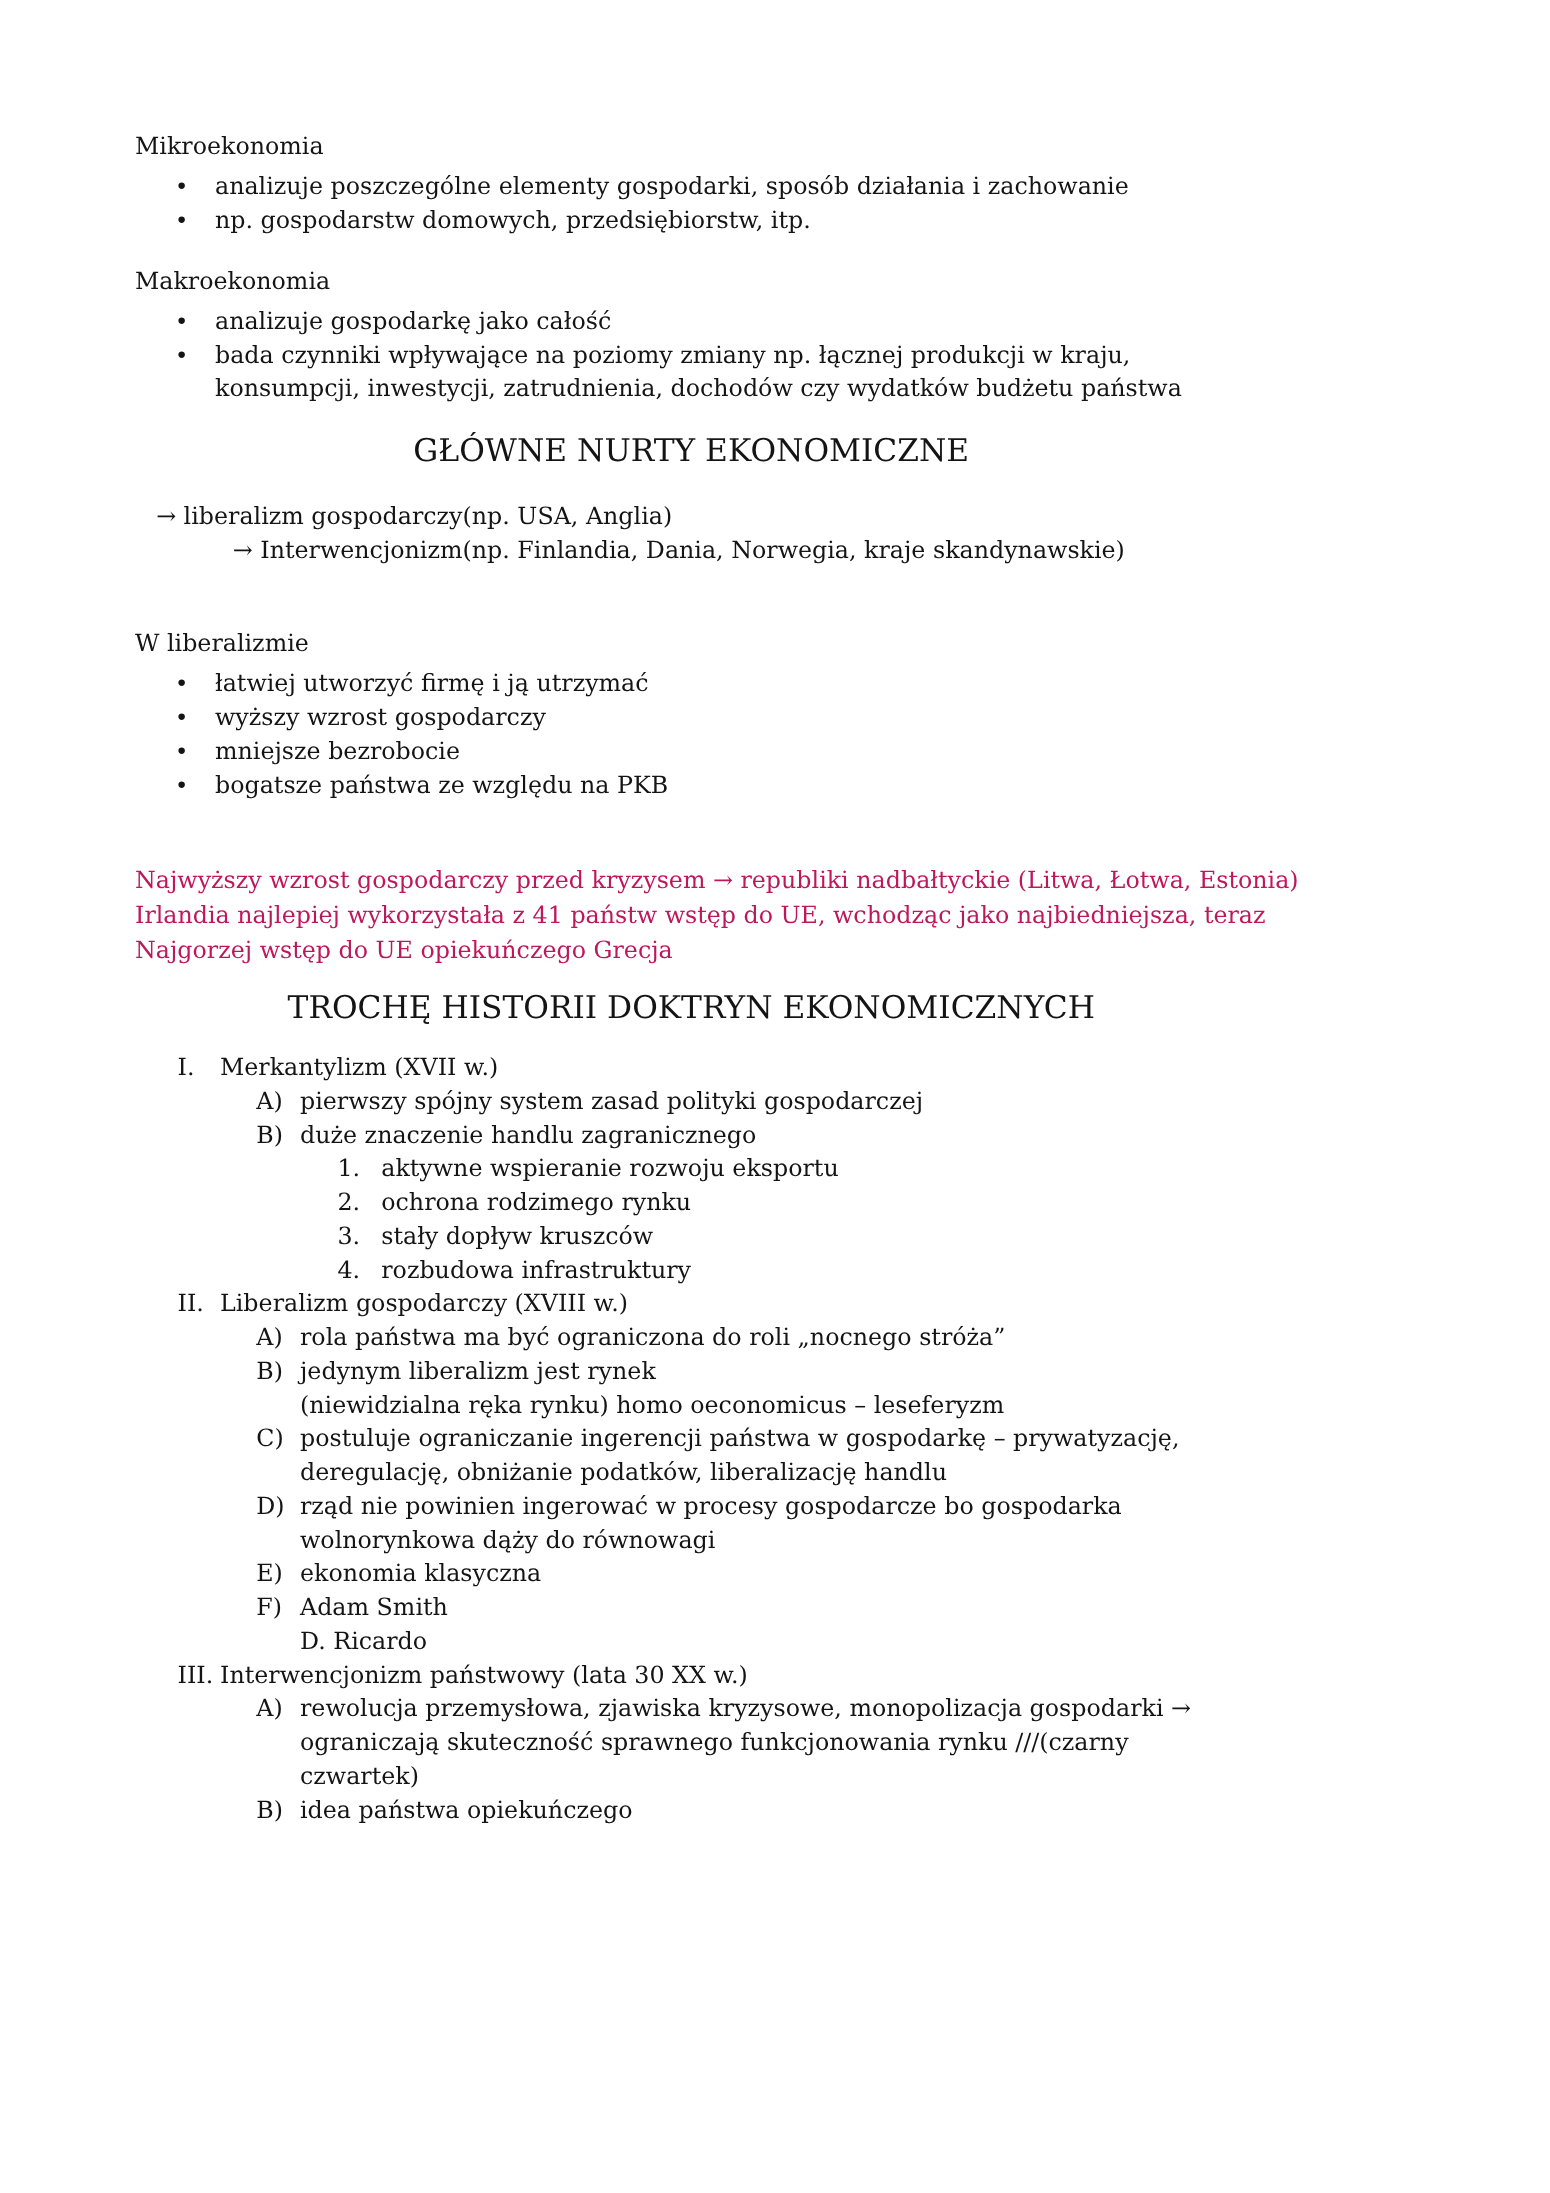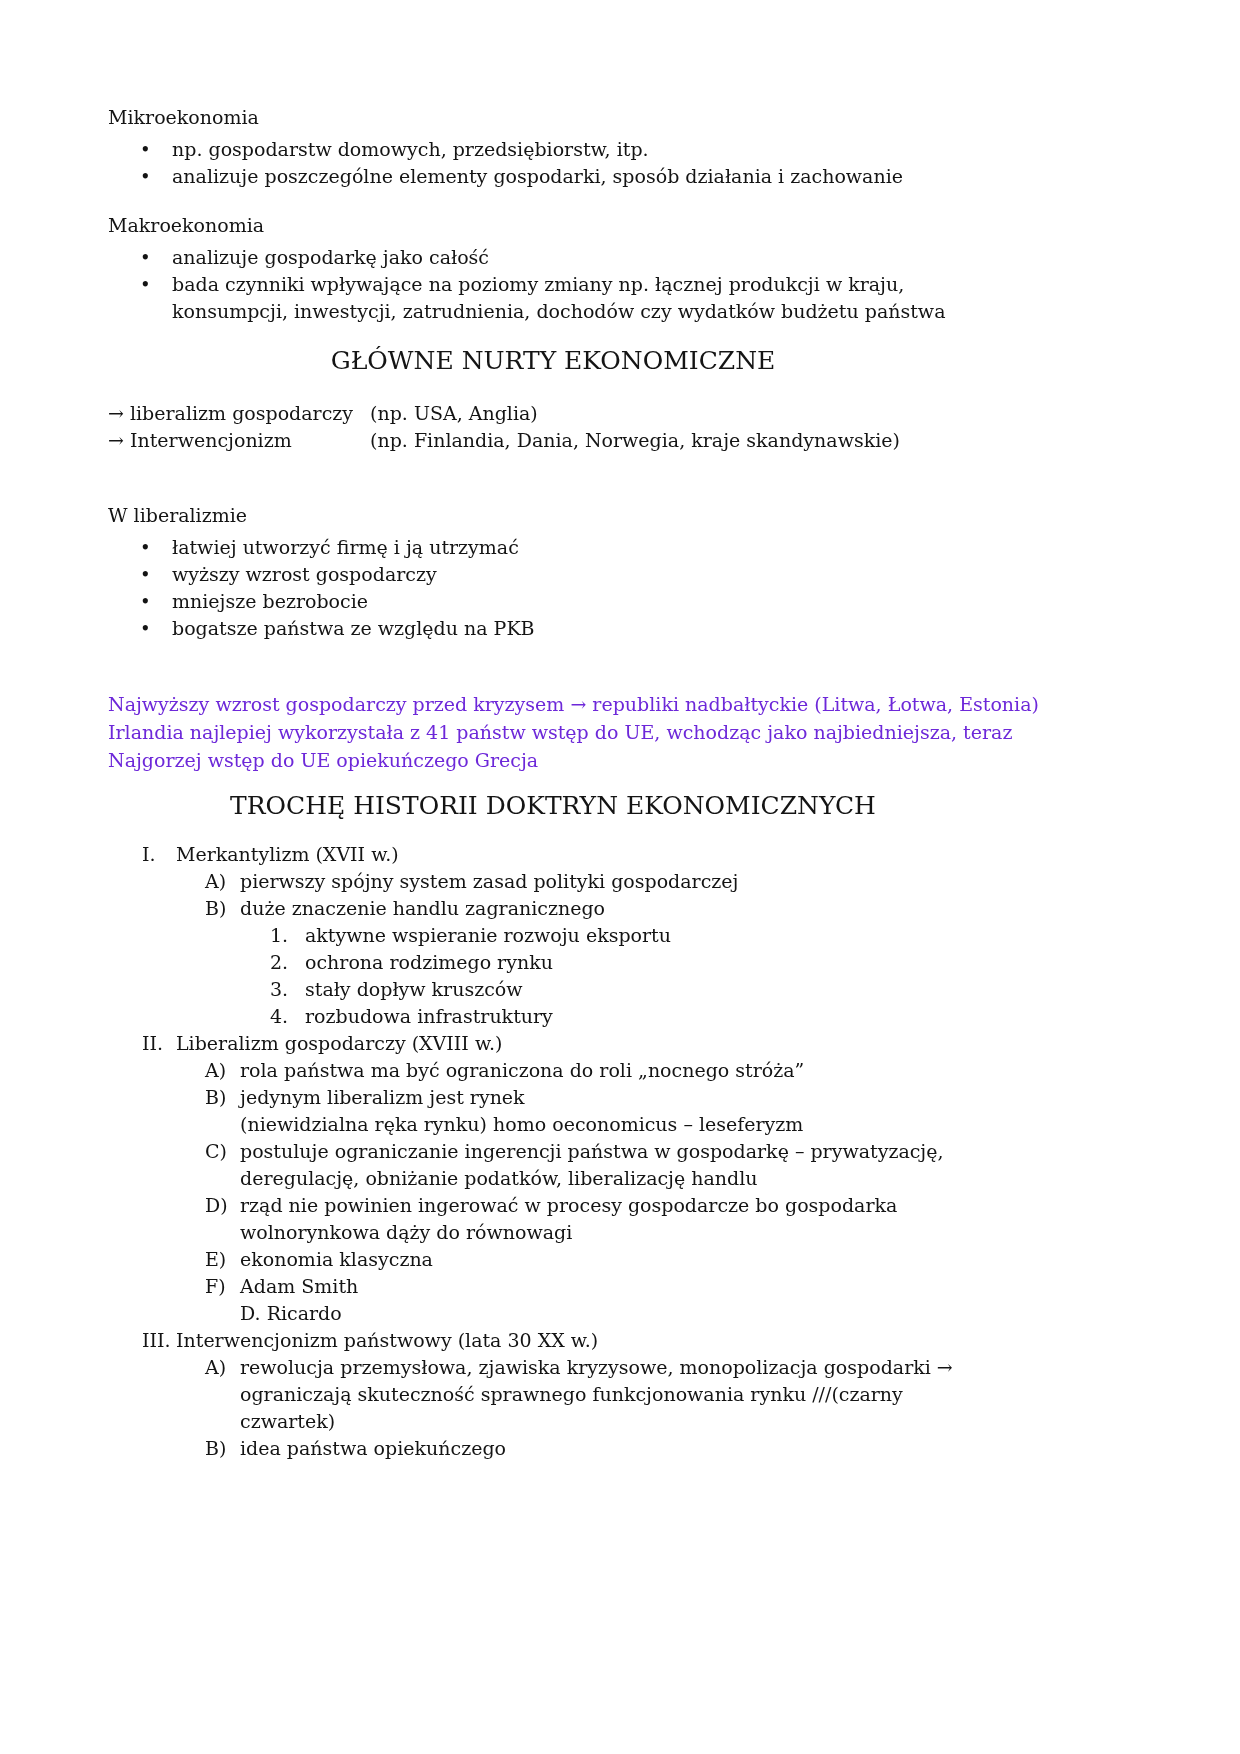--- a/index.html
+++ b/index.html
@@ -26,25 +26,25 @@
 
   .heading {
     width: 890px;
     text-align: center;
     font-size: 25px;
     margin: 20px 0 26px 0;
   }
   .heading.h2 { margin: 18px 0 22px 0; }
 
   .current-row { display: flex; }
-  .current-term { width: 262px; flex: 0 0 262px; }
+  .current-term { width: 262px; flex: 0 0 262px; text-align: right; }
 
   .lib-block { margin-top: 48px; margin-bottom: 0; }
 
-  .gray-note { margin-top: 48px; color: #6d28d9; line-height: 28px; }
+  .gray-note { margin-top: 48px; color: #be185d; line-height: 28px; }
 
   .outline { }
   .roman-row { display: flex; padding-left: 34px; }
   .roman { width: 34px; flex: 0 0 34px; }
   .roman-title { flex: 0 1 auto; }
 
   .pt-row { display: flex; padding-left: 97px; }
   .pt-label { width: 35px; flex: 0 0 35px; }
   .pt-text { flex: 0 1 auto; max-width: 755px; }
 
@@ -54,25 +54,25 @@
 </style>
 </head>
 <body>
 
 <div class="page">
 
   <section class="block">
     <div class="sec-title">Mikroekonomia</div>
     <div class="bullet-row">
       <span class="bullet-marker"></span>
+      <div class="bullet-text">analizuje poszczególne elementy gospodarki, sposób działania i zachowanie</div>
+    </div>
+    <div class="bullet-row">
+      <span class="bullet-marker"></span>
       <div class="bullet-text">np. gospodarstw domowych, przedsiębiorstw, itp.</div>
-    </div>
-    <div class="bullet-row">
-      <span class="bullet-marker"></span>
-      <div class="bullet-text">analizuje poszczególne elementy gospodarki, sposób działania i zachowanie</div>
     </div>
   </section>
 
   <section class="block">
     <div class="sec-title">Makroekonomia</div>
     <div class="bullet-row">
       <span class="bullet-marker"></span>
       <div class="bullet-text">analizuje gospodarkę jako całość</div>
     </div>
     <div class="bullet-row">

